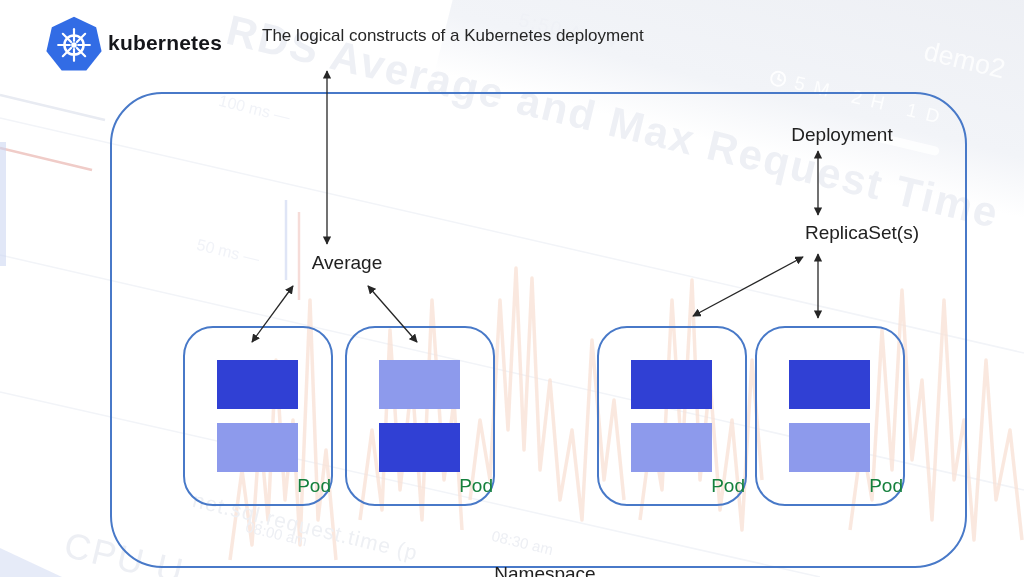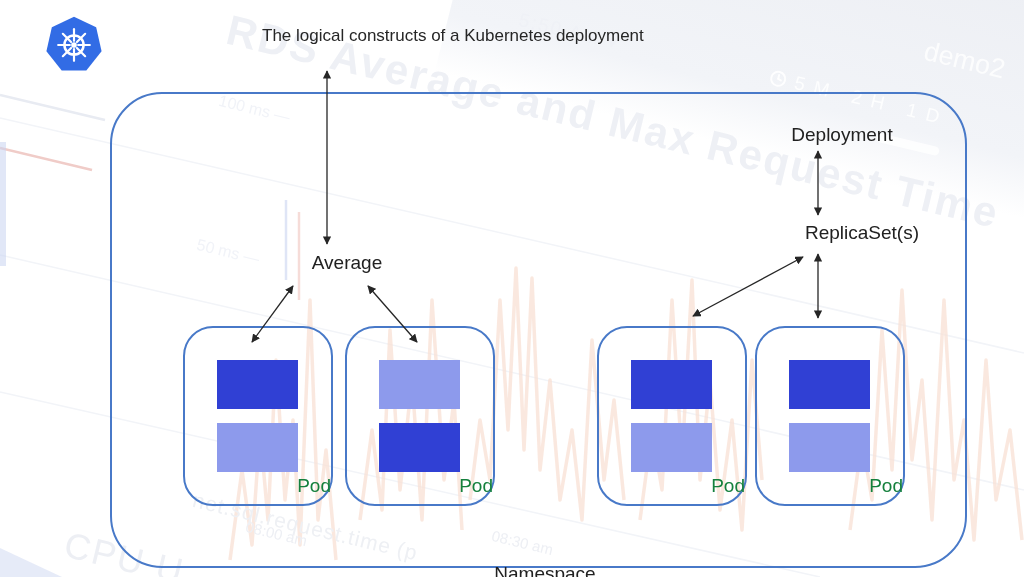--- a/index.html
+++ b/index.html
@@ -112,20 +112,21 @@
       <line x1="31" y1="36" x2="17" y2="36"></line>
       <line x1="41" y1="36" x2="55" y2="36"></line>
       <line x1="32.5" y1="32.5" x2="22.6" y2="22.6"></line>
       <line x1="39.5" y1="39.5" x2="49.4" y2="49.4"></line>
       <line x1="39.5" y1="32.5" x2="49.4" y2="22.6"></line>
       <line x1="32.5" y1="39.5" x2="22.6" y2="49.4"></line>
     </g>
     <circle cx="36" cy="36" r="11.5" fill="none" stroke="#ffffff" stroke-width="3"></circle>
     <circle cx="36" cy="36" r="3.4" fill="#ffffff"></circle>
   </svg>
+  <div id="brand-name" class="fg">kubernetes</div>
   <div id="page-title" class="fg">The logical constructs of a Kubernetes deployment</div>
 
   <div id="namespace-box" class="fg"></div>
   <div id="label-namespace" class="dlabel">Namespace</div>
 
   <div class="pod" style="left:183px">
     <div class="crect r-top shade-dark"></div>
     <div class="crect r-bot shade-light"></div>
     <div class="pod-label">Pod</div>
   </div>

